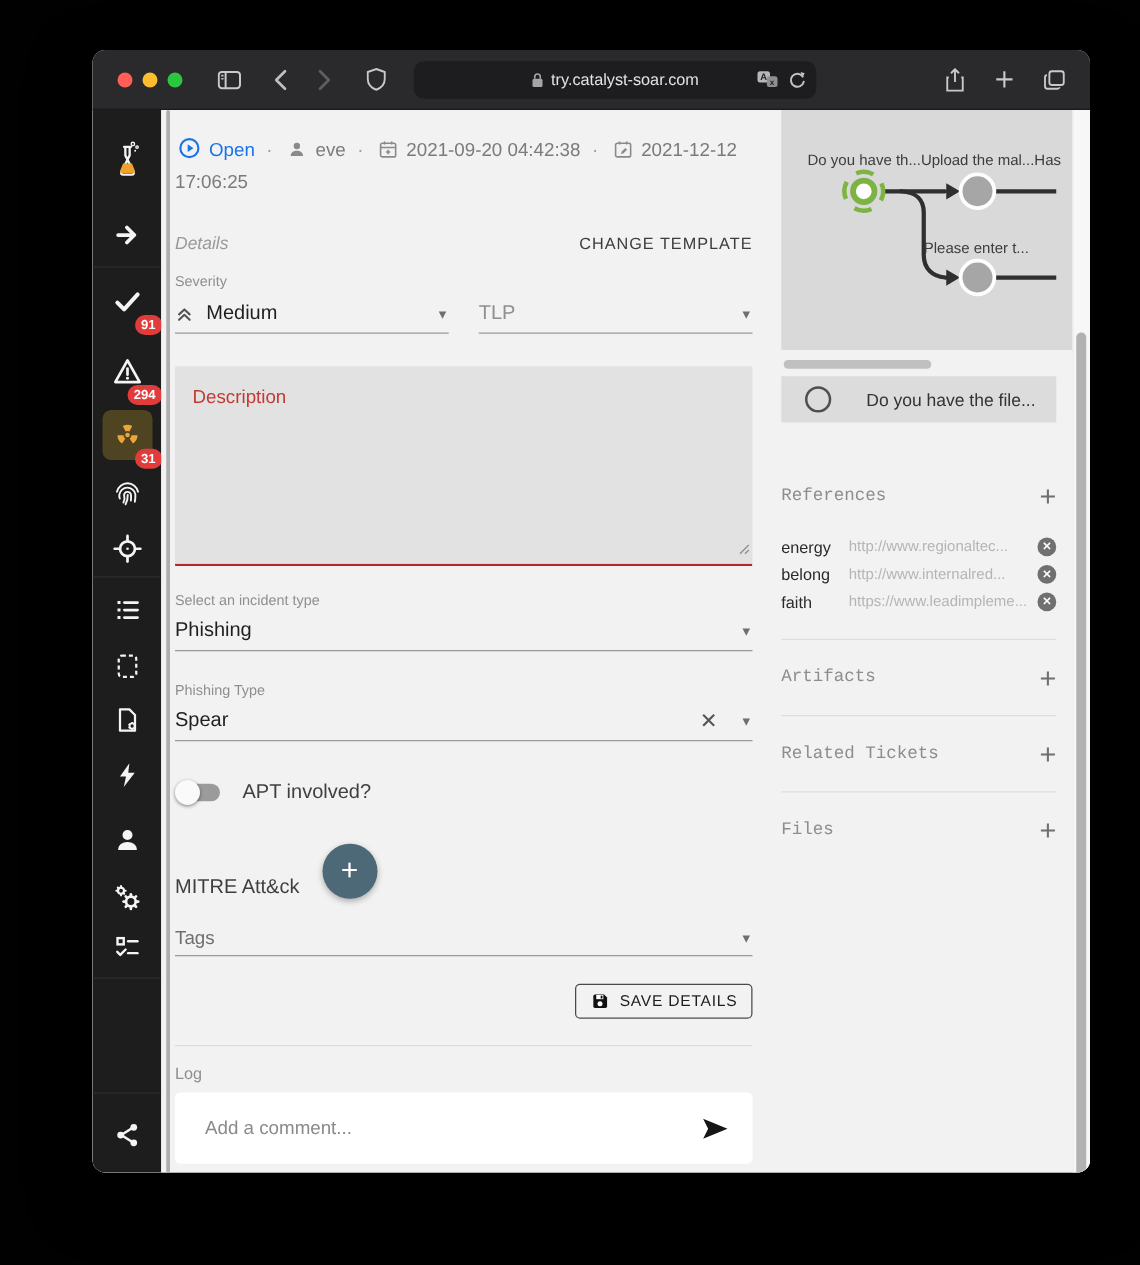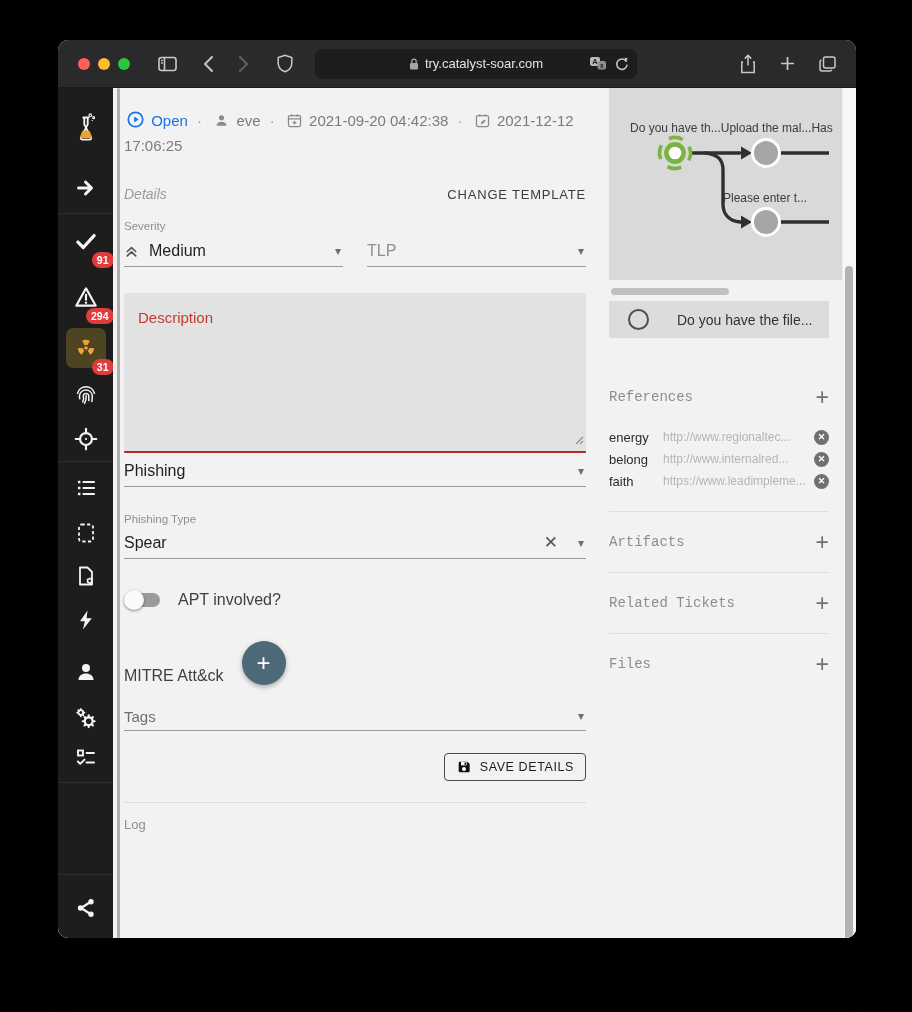--- a/index.html
+++ b/index.html
@@ -6,21 +6,21 @@
   html,body { margin:0; padding:0; }
   body {
     width:912px; height:1012px; background:#000;
     font-family:"Liberation Sans", sans-serif;
     -webkit-font-smoothing:antialiased;
   }
   .stage { position:relative; width:912px; height:1012px; background:#010101; overflow:hidden; }
 
   
   .window {
-    position:absolute; left:58px; top:40px; width:798px; height:898px;
+    position:absolute; left:74px; top:40px; width:798px; height:898px;
     border-radius:10px; overflow:hidden; background:#f2f2f3;
     box-shadow:0 18px 48px rgba(0,0,0,.6);
   }
 
   
   .toolbar {
     height:48px; background:#2a2a2c; border-bottom:1px solid #1a1a1a;
     display:flex; align-items:center; padding:0 20px; position:relative;
   }
   .lights { display:flex; gap:8px; }
@@ -444,20 +444,21 @@
           <div class="descbox">
             <span class="dlabel">Description</span>
             <span class="resize">
               <svg width="11" height="11" viewBox="0 0 11 11" stroke="#8f8f8f" stroke-width="1.2">
                   <line x1="10" y1="3" x2="3" y2="10"></line>
                   <line x1="10" y1="7" x2="7" y2="10"></line>
                 </svg>
             </span>
           </div>
 
+          <div class="lab" style="margin-top:22px">Select an incident type</div>
           <div class="sel" style="margin-top:3px">
             <span class="val">Phishing</span>
             <span class="caret">▾</span>
           </div>
 
           <div class="lab" style="margin-top:26px">Phishing Type</div>
           <div class="sel" style="margin-top:3px">
             <span class="val">Spear</span>
             <span class="clear-x">✕</span>
             <span class="caret">▾</span>
@@ -489,20 +490,28 @@
                   <rect x="7.5" y="4.5" width="8.5" height="5" fill="#fff"></rect>
                   <rect x="12.8" y="5.3" width="2.2" height="3.4" fill="#111"></rect>
                   <circle cx="12" cy="15" r="3" fill="#fff"></circle>
                 </svg>
               <span>SAVE DETAILS</span>
             </button>
           </div>
 
           <div class="hdiv"></div>
           <div class="log-lab">Log</div>
+          <div class="comment">
+            <input type="text" placeholder="Add a comment..." style="">
+            <span class="send">
+              <svg width="24" height="20" viewBox="0 0 24 20">
+                  <path d="M2.5 2 L22 10 L2.5 18 L6.5 10 Z" fill="#161616"></path>
+                </svg>
+            </span>
+          </div>
         </div>
 
         <div class="right-col">
 
           <div class="diagram">
             <svg width="220" height="192" viewBox="0 0 220 192">
               <g fill="none" stroke="#2f2f2f" stroke-width="3.4" stroke-linecap="round">
                 <path d="M82 65 H131"></path>
                 <path d="M96 65 C108 66 114 71 114 82 L114 116 C114 127 121 133 131 134 H132"></path>
                 <path d="M172 65 H222"></path>

